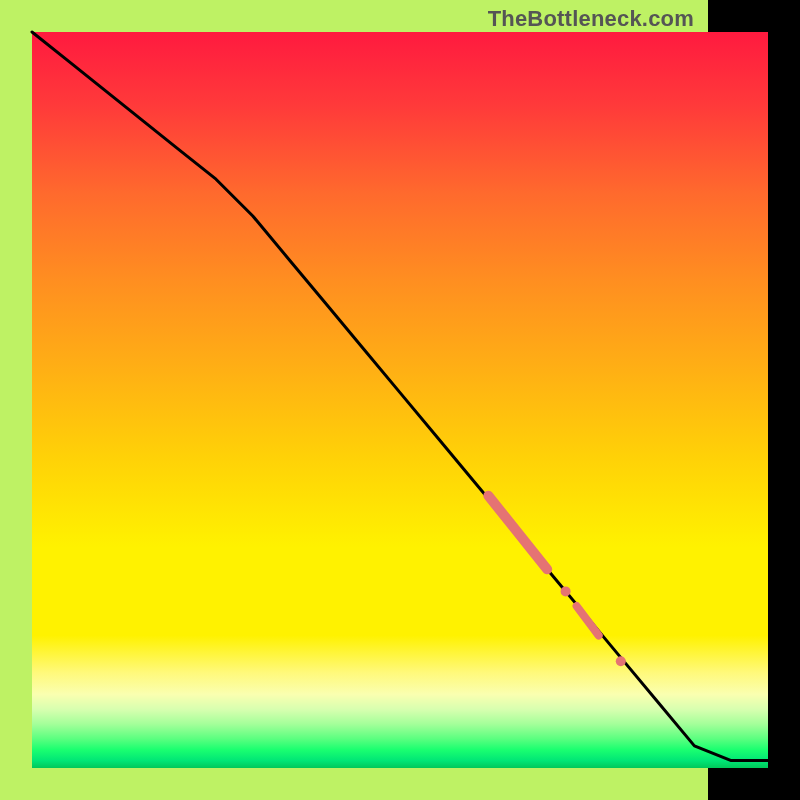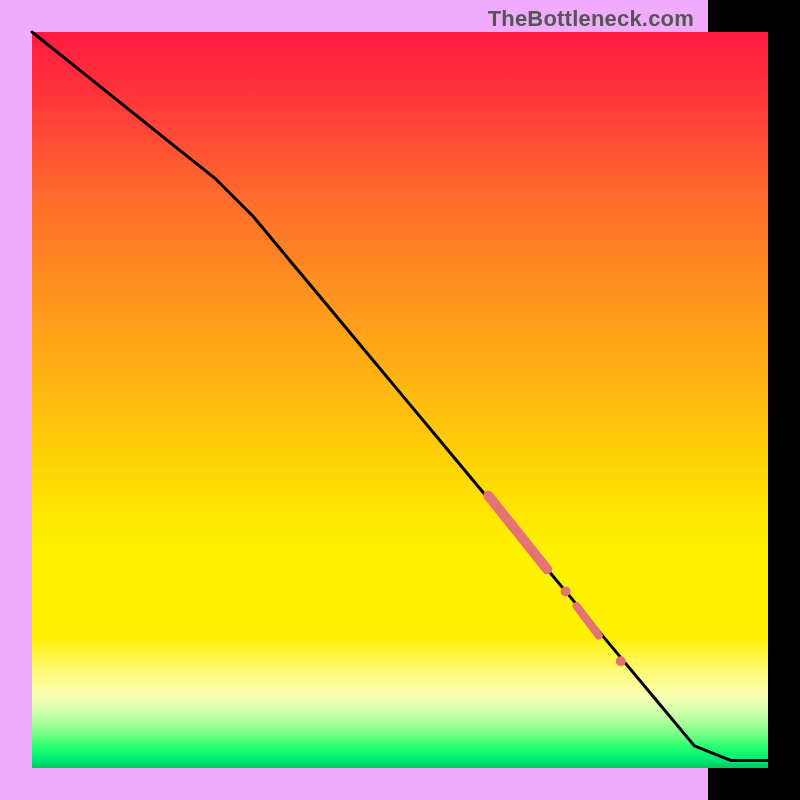--- a/index.html
+++ b/index.html
@@ -8,21 +8,21 @@
     width: 800px;
     height: 800px;
     overflow: hidden;
     background: #000;
     font-family: Arial, Helvetica, sans-serif;
   }
   .stage {
     position: relative;
     width: 708px;
     height: 800px;
-    background: #f0abfc;
+    background: #bef264;
   }
   .plot-area {
     position: absolute;
     left: 32px;
     top: 32px;
     width: 736px;
     height: 736px;
     background: linear-gradient(to bottom,
       #ff1a3f 0%,
       #ff3a3a 10%,

